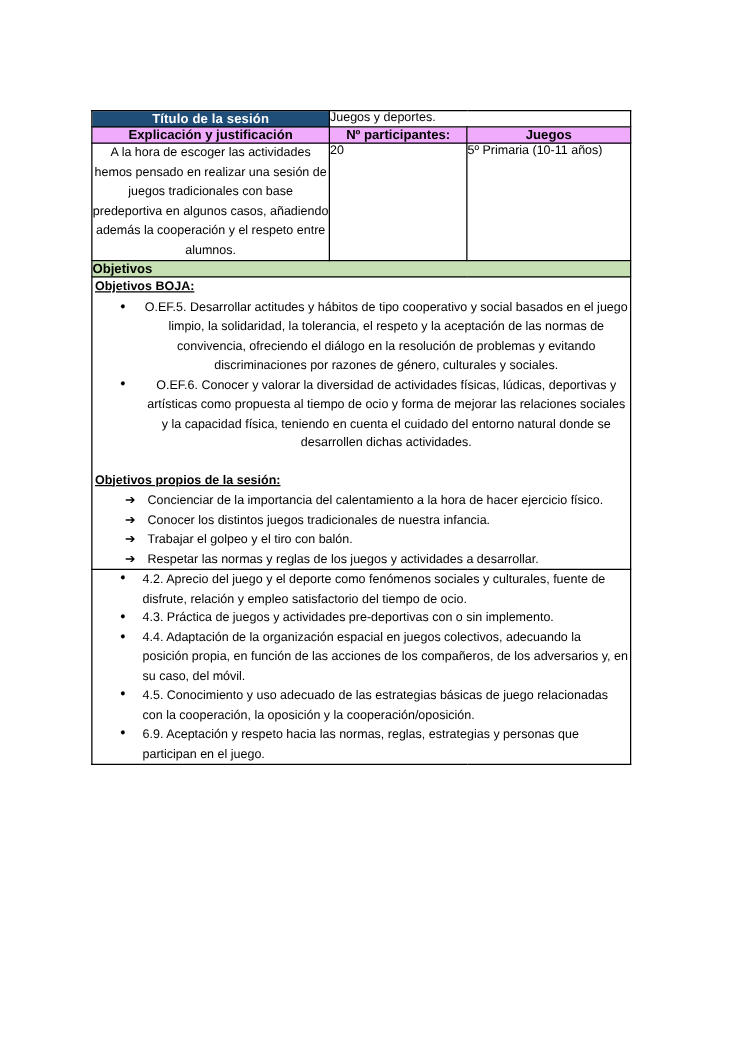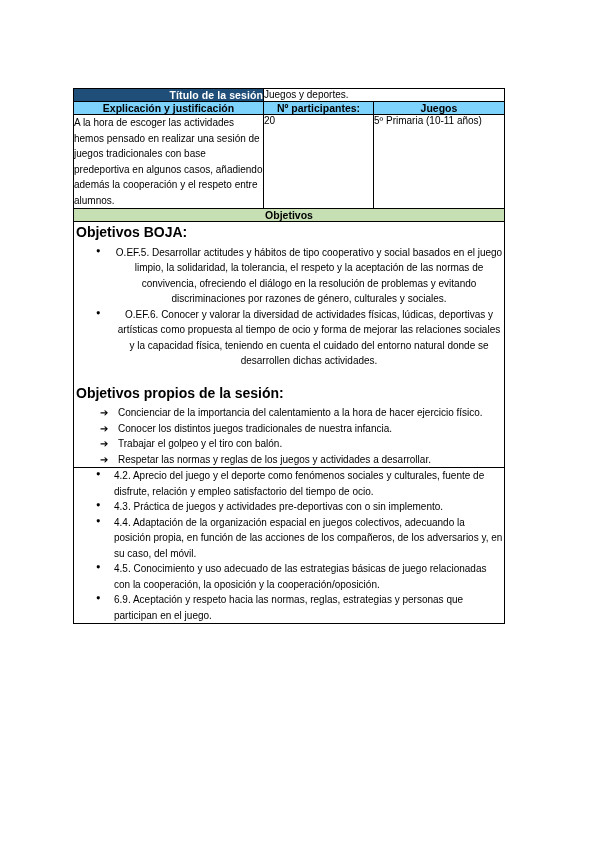--- a/index.html
+++ b/index.html
@@ -37,74 +37,75 @@
     vertical-align: top;
     padding: 0;
   }
 
   
   .cell-title-label {
     background: #1F4E79;
     color: #ffffff;
     font-weight: bold;
     font-size: 10.5px;
-    text-align: right;
+    text-align: center;
     vertical-align: middle;
     padding: 9px 4px;
     letter-spacing: .1px;
   }
   .cell-title-value {
     font-size: 10px;
     padding: 9px 8px;
     vertical-align: middle;
   }
 
   
   .cell-subhead {
-    background: #7dd3fc;
+    background: #f0abfc;
     font-weight: bold;
     font-size: 10.5px;
     text-align: center;
     vertical-align: middle;
     padding: 10px 4px;
   }
 
   
   .cell-body {
     font-size: 10px;
     line-height: 1.55;
     padding: 8px 7px 10px 7px;
+    text-align: center;
   }
   .cell-body-center {
     font-size: 10px;
     padding: 8px 7px;
   }
 
   
   .cell-section {
     background: #C6E0B4;
     font-weight: bold;
     font-size: 10.5px;
-    text-align: center;
     vertical-align: middle;
     padding: 10px 4px;
   }
 
   
   .cell-content {
     font-size: 10px;
     line-height: 1.55;
     padding: 7px 10px 10px 4px;
   }
   .cell-content.pad-top {
   }
 
   .sub-heading {
     font-weight: bold;
-    font-size: 14px;
+    text-decoration: underline;
+    font-size: 10px;
     margin: 0 0 1px 2px;
   }
   .sub-heading.spaced {
     margin-top: 14px;
   }
 
   ul.disc-list {
     list-style: none;
     margin: 0;
     padding: 0 0 0 22px;

